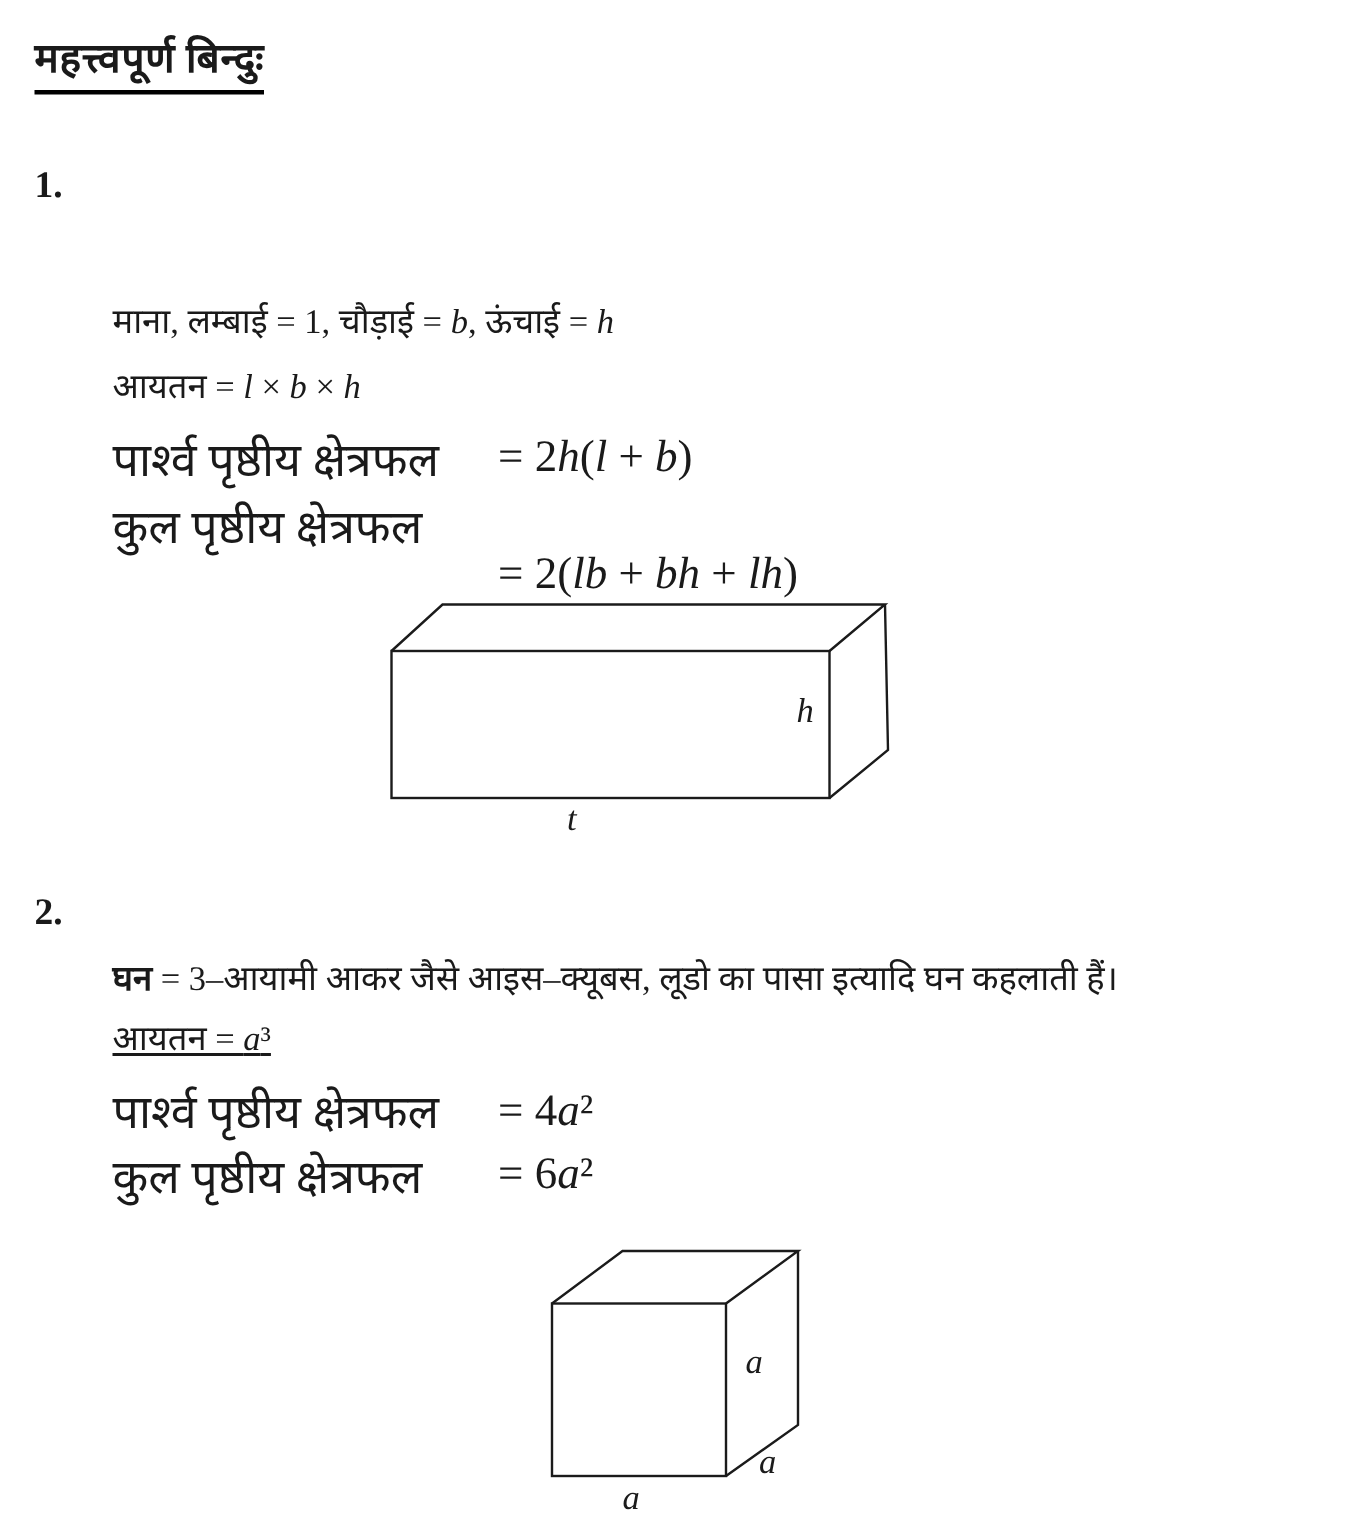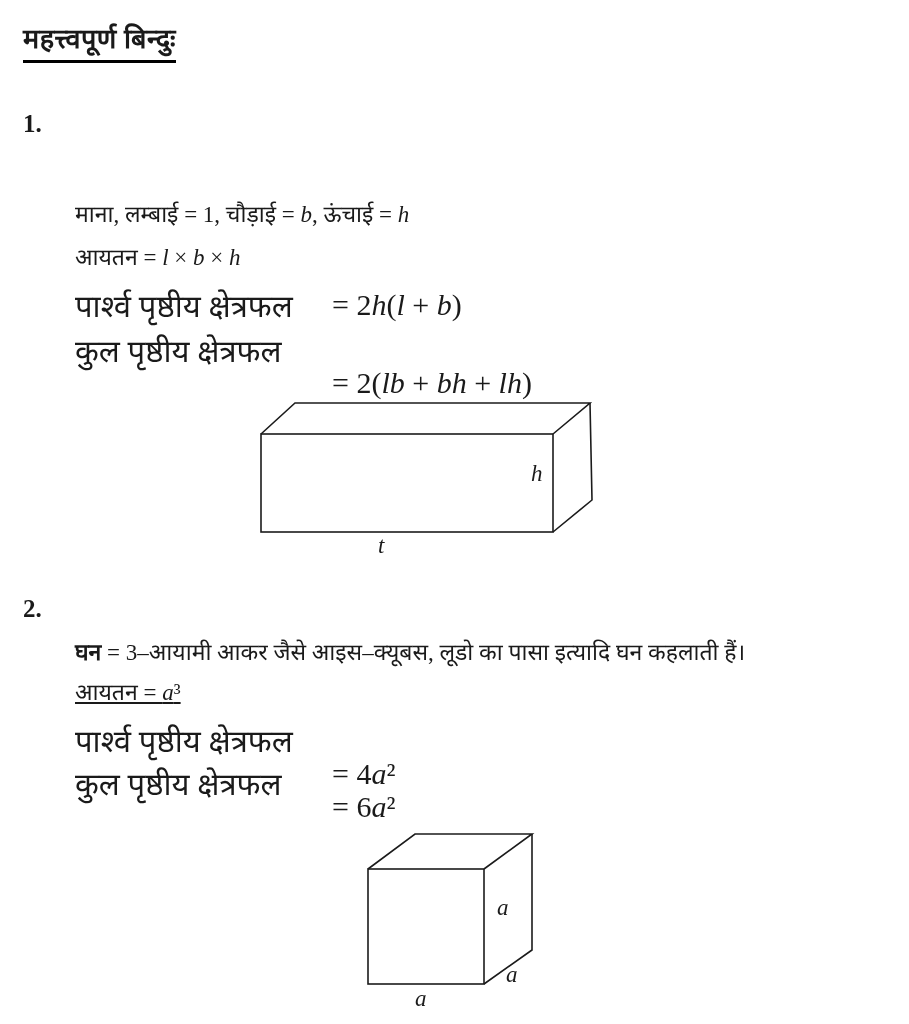--- a/index.html
+++ b/index.html
@@ -98,24 +98,24 @@
     <text class="fig-label" x="531" y="481">h</text>
     <text class="fig-label" x="378" y="553">t</text>
   </svg>
 
   <div class="item-number" style="top:594px;">2.</div>
   <div class="def-para" style="top:592px; line-height:30px;margin-top:46px;"><span class="term">घन</span><span> = 3–आयामी आकर जैसे आइस–क्यूबस, लूडो का पासा इत्यादि घन कहलाती हैं।</span></div>
 
   <div class="text-line" style="top:678px;text-decoration:underline;"><span>आयतन = </span><span class="var">a</span><span>³</span></div>
 
   <div class="row-label" style="top:727px;">पार्श्व पृष्ठीय क्षेत्रफल</div>
-  <div class="row-formula" style="top:759px;"><span>= 4</span><span class="var">a</span><span>²</span></div>
+  <div class="row-formula" style="top:726px;"><span>= 4</span><span class="var">a</span><span>²</span></div>
 
   <div class="row-label" style="top:770px;">कुल पृष्ठीय क्षेत्रफल</div>
-  <div class="row-formula" style="top:768px;margin-top:24px;"><span>= 6</span><span class="var">a</span><span>²</span></div>
+  <div class="row-formula" style="top:768px;"><span>= 6</span><span class="var">a</span><span>²</span></div>
 
   <svg class="figure" style="left:340px; top:818px;" width="240" height="202" viewBox="340 818 240 202">
     <rect x="368" y="869" width="116" height="115"></rect>
     <polyline points="368,869 415,834 532,834 484,869"></polyline>
     <polyline points="532,834 532,950 484,984"></polyline>
     <text class="fig-label" x="497" y="915">a</text>
     <text class="fig-label" x="506" y="982">a</text>
     <text class="fig-label" x="415" y="1006">a</text>
   </svg>
 

